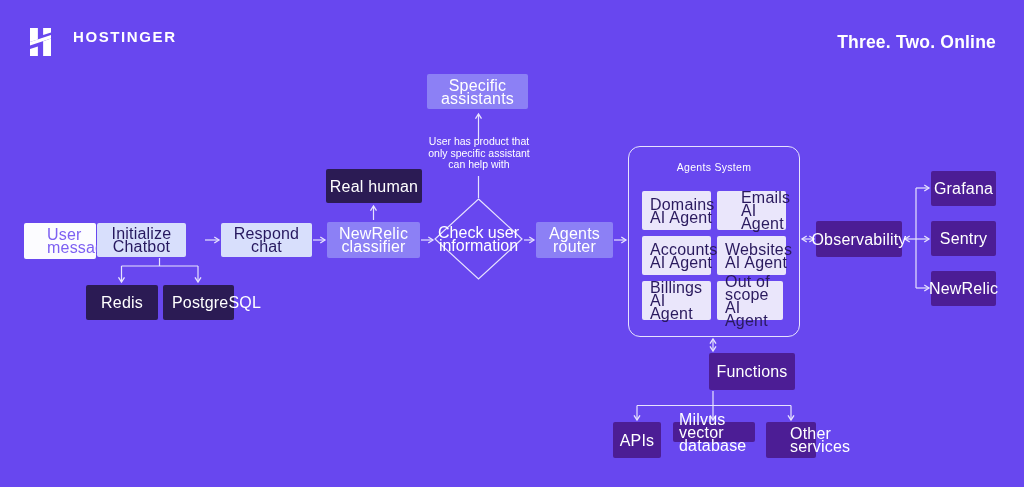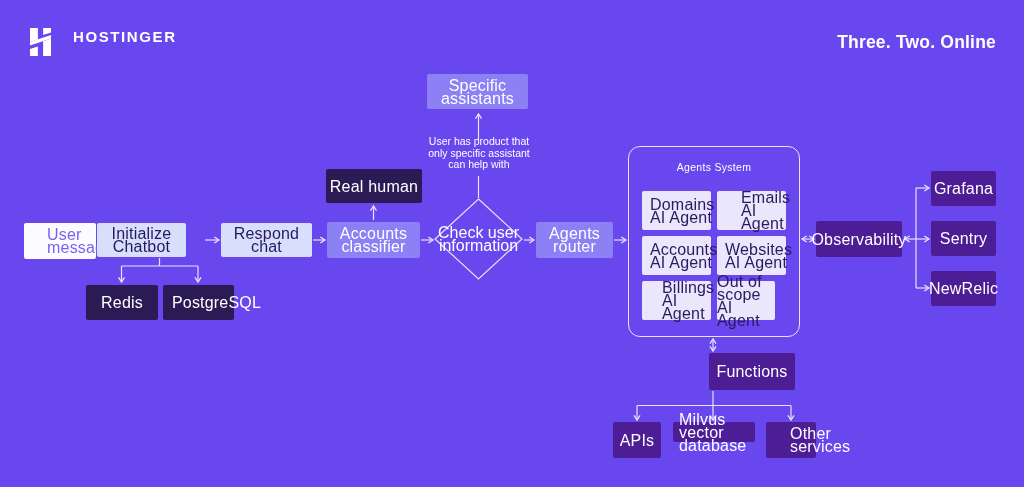--- a/index.html
+++ b/index.html
@@ -128,21 +128,21 @@
       <line x1="791" y1="405.5" x2="791" y2="420" marker-end="url(#ah)"></line>
     </g>
   </svg>
 
   <div class="node white left" style="left:24px; top:223px; width:72px; height:36px; padding-left:23px;">User message</div>
   <div class="node light" style="left:97px; top:223px; width:89px; height:34px;">Initialize Chatbot</div>
   <div class="node light" style="left:221px; top:223px; width:91px; height:34px;">Respond chat</div>
   <div class="node navy" style="left:86px; top:285px; width:72px; height:35px;">Redis</div>
   <div class="node navy" style="left:163px; top:285px; width:71px; height:35px;padding-left:36px;">PostgreSQL</div>
   <div class="node navy" style="left:326px; top:169px; width:96px; height:34px;">Real human</div>
-  <div class="node medium" style="left:327px; top:222px; width:93px; height:36px;">Accounts classifier</div>
+  <div class="node medium" style="left:327px; top:222px; width:93px; height:36px;">NewRelic classifier</div>
 
   <div class="diamond-label">Check user
 information</div>
   <div class="annotation">User has product that
 only specific assistant
 can help with</div>
   <div class="node medium" style="left:427px; top:74px; width:101px; height:35px;">Specific assistants</div>
 
   <div class="node medium" style="left:536px; top:222px; width:77px; height:36px;">Agents router</div>
 
@@ -150,23 +150,23 @@
     <div class="agents-title">Agents System</div>
   </div>
   <div class="node pale left" style="left:642px; top:191px; width:69px; height:39px; padding-left:8px;">Domains
 AI Agent</div>
   <div class="node pale left" style="left:717px; top:191px; width:69px; height:39px; padding-left:24px;">Emails
 AI Agent</div>
   <div class="node pale left" style="left:642px; top:236px; width:69px; height:39px; padding-left:8px;">Accounts
 AI Agent</div>
   <div class="node pale left" style="left:717px; top:236px; width:69px; height:39px; padding-left:8px;">Websites
 AI Agent</div>
-  <div class="node pale left" style="left:642px; top:281px; width:69px; height:39px; padding-left:20px;">Billings
+  <div class="node pale left" style="left:642px; top:281px; width:69px; height:39px; padding-left:8px;">Billings
 AI Agent</div>
-  <div class="node pale left" style="left:717px; top:281px; width:58px; height:39px; ">Out of scope
+  <div class="node pale left" style="left:717px; top:281px; width:66px; height:39px; padding-left:8px;">Out of scope
 AI Agent</div>
 
   <div class="node deep" style="left:816px; top:221px; width:86px; height:36px;">Observability</div>
   <div class="node deep" style="left:931px; top:171px; width:65px; height:35px;">Grafana</div>
   <div class="node deep" style="left:931px; top:221px; width:65px; height:35px;">Sentry</div>
   <div class="node deep" style="left:931px; top:271px; width:65px; height:35px;">NewRelic</div>
 
   <div class="node deep" style="left:671px; top:353px; width:86px; height:37px;margin-left:38px;">Functions</div>
   <div class="node deep" style="left:613px; top:422px; width:48px; height:36px;">APIs</div>
   <div class="node deep left" style="left:673px; top:422px; width:82px; height:20px; padding-left:6px;">Milvus vector

